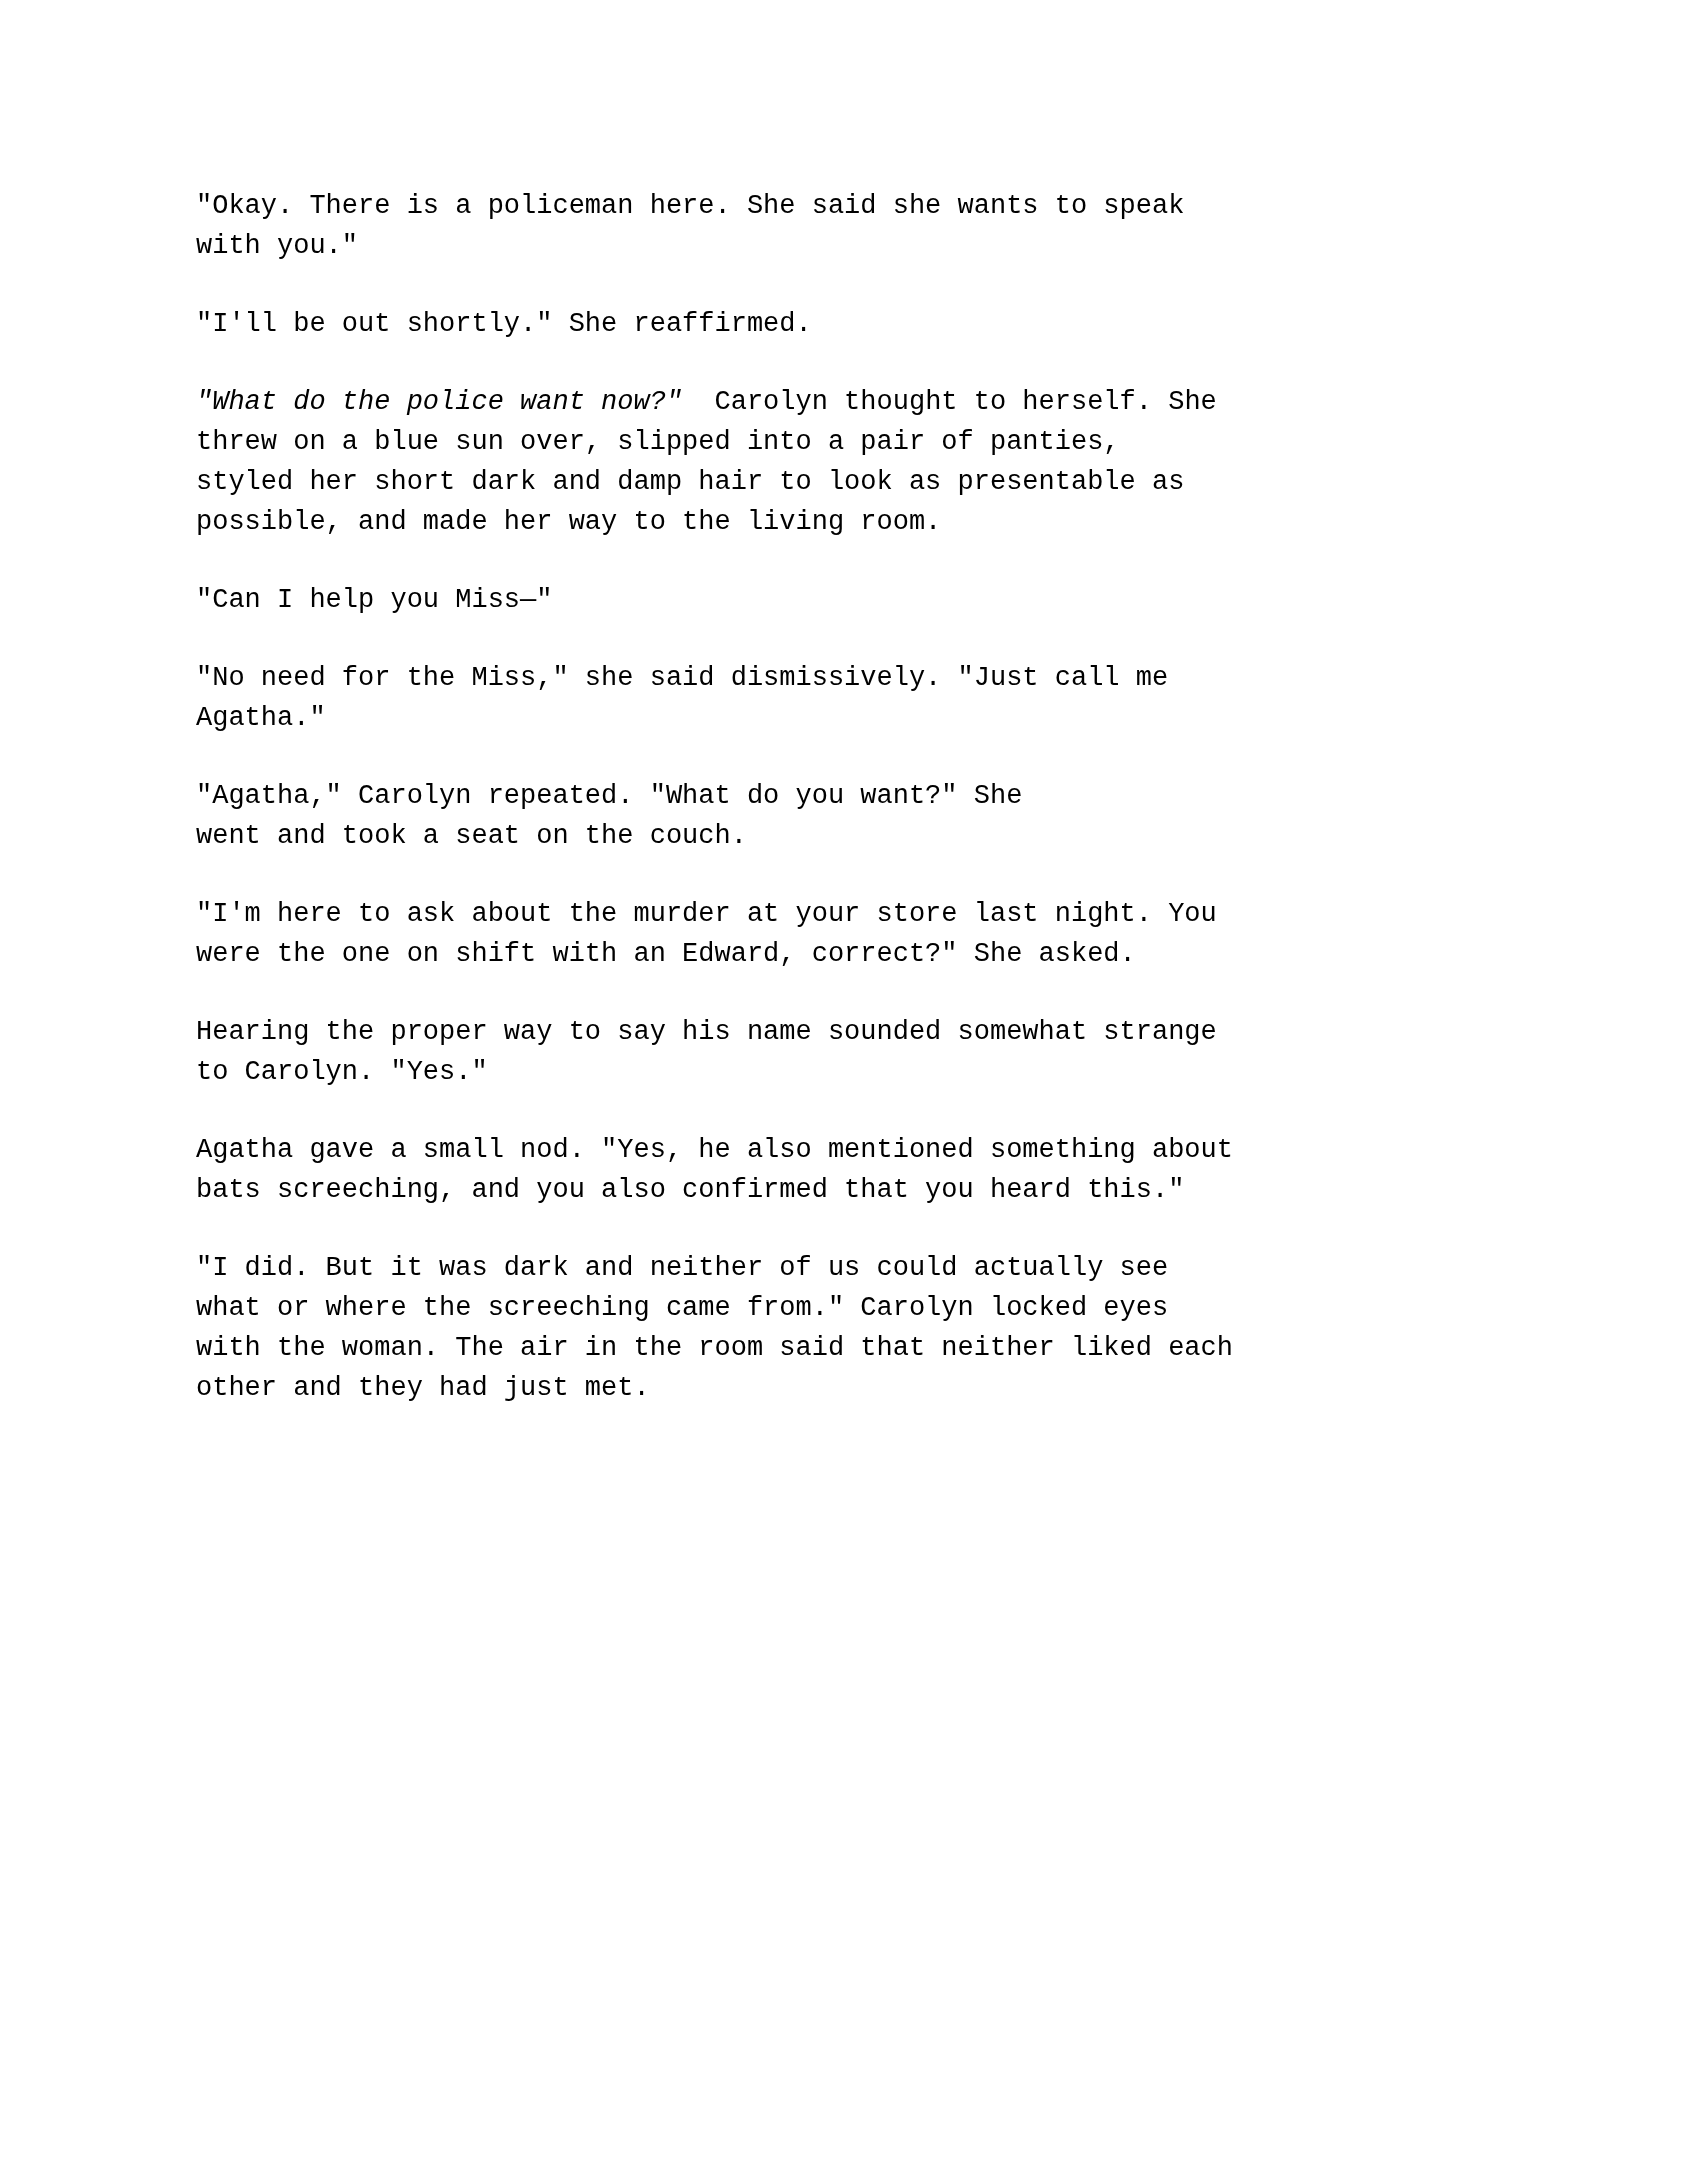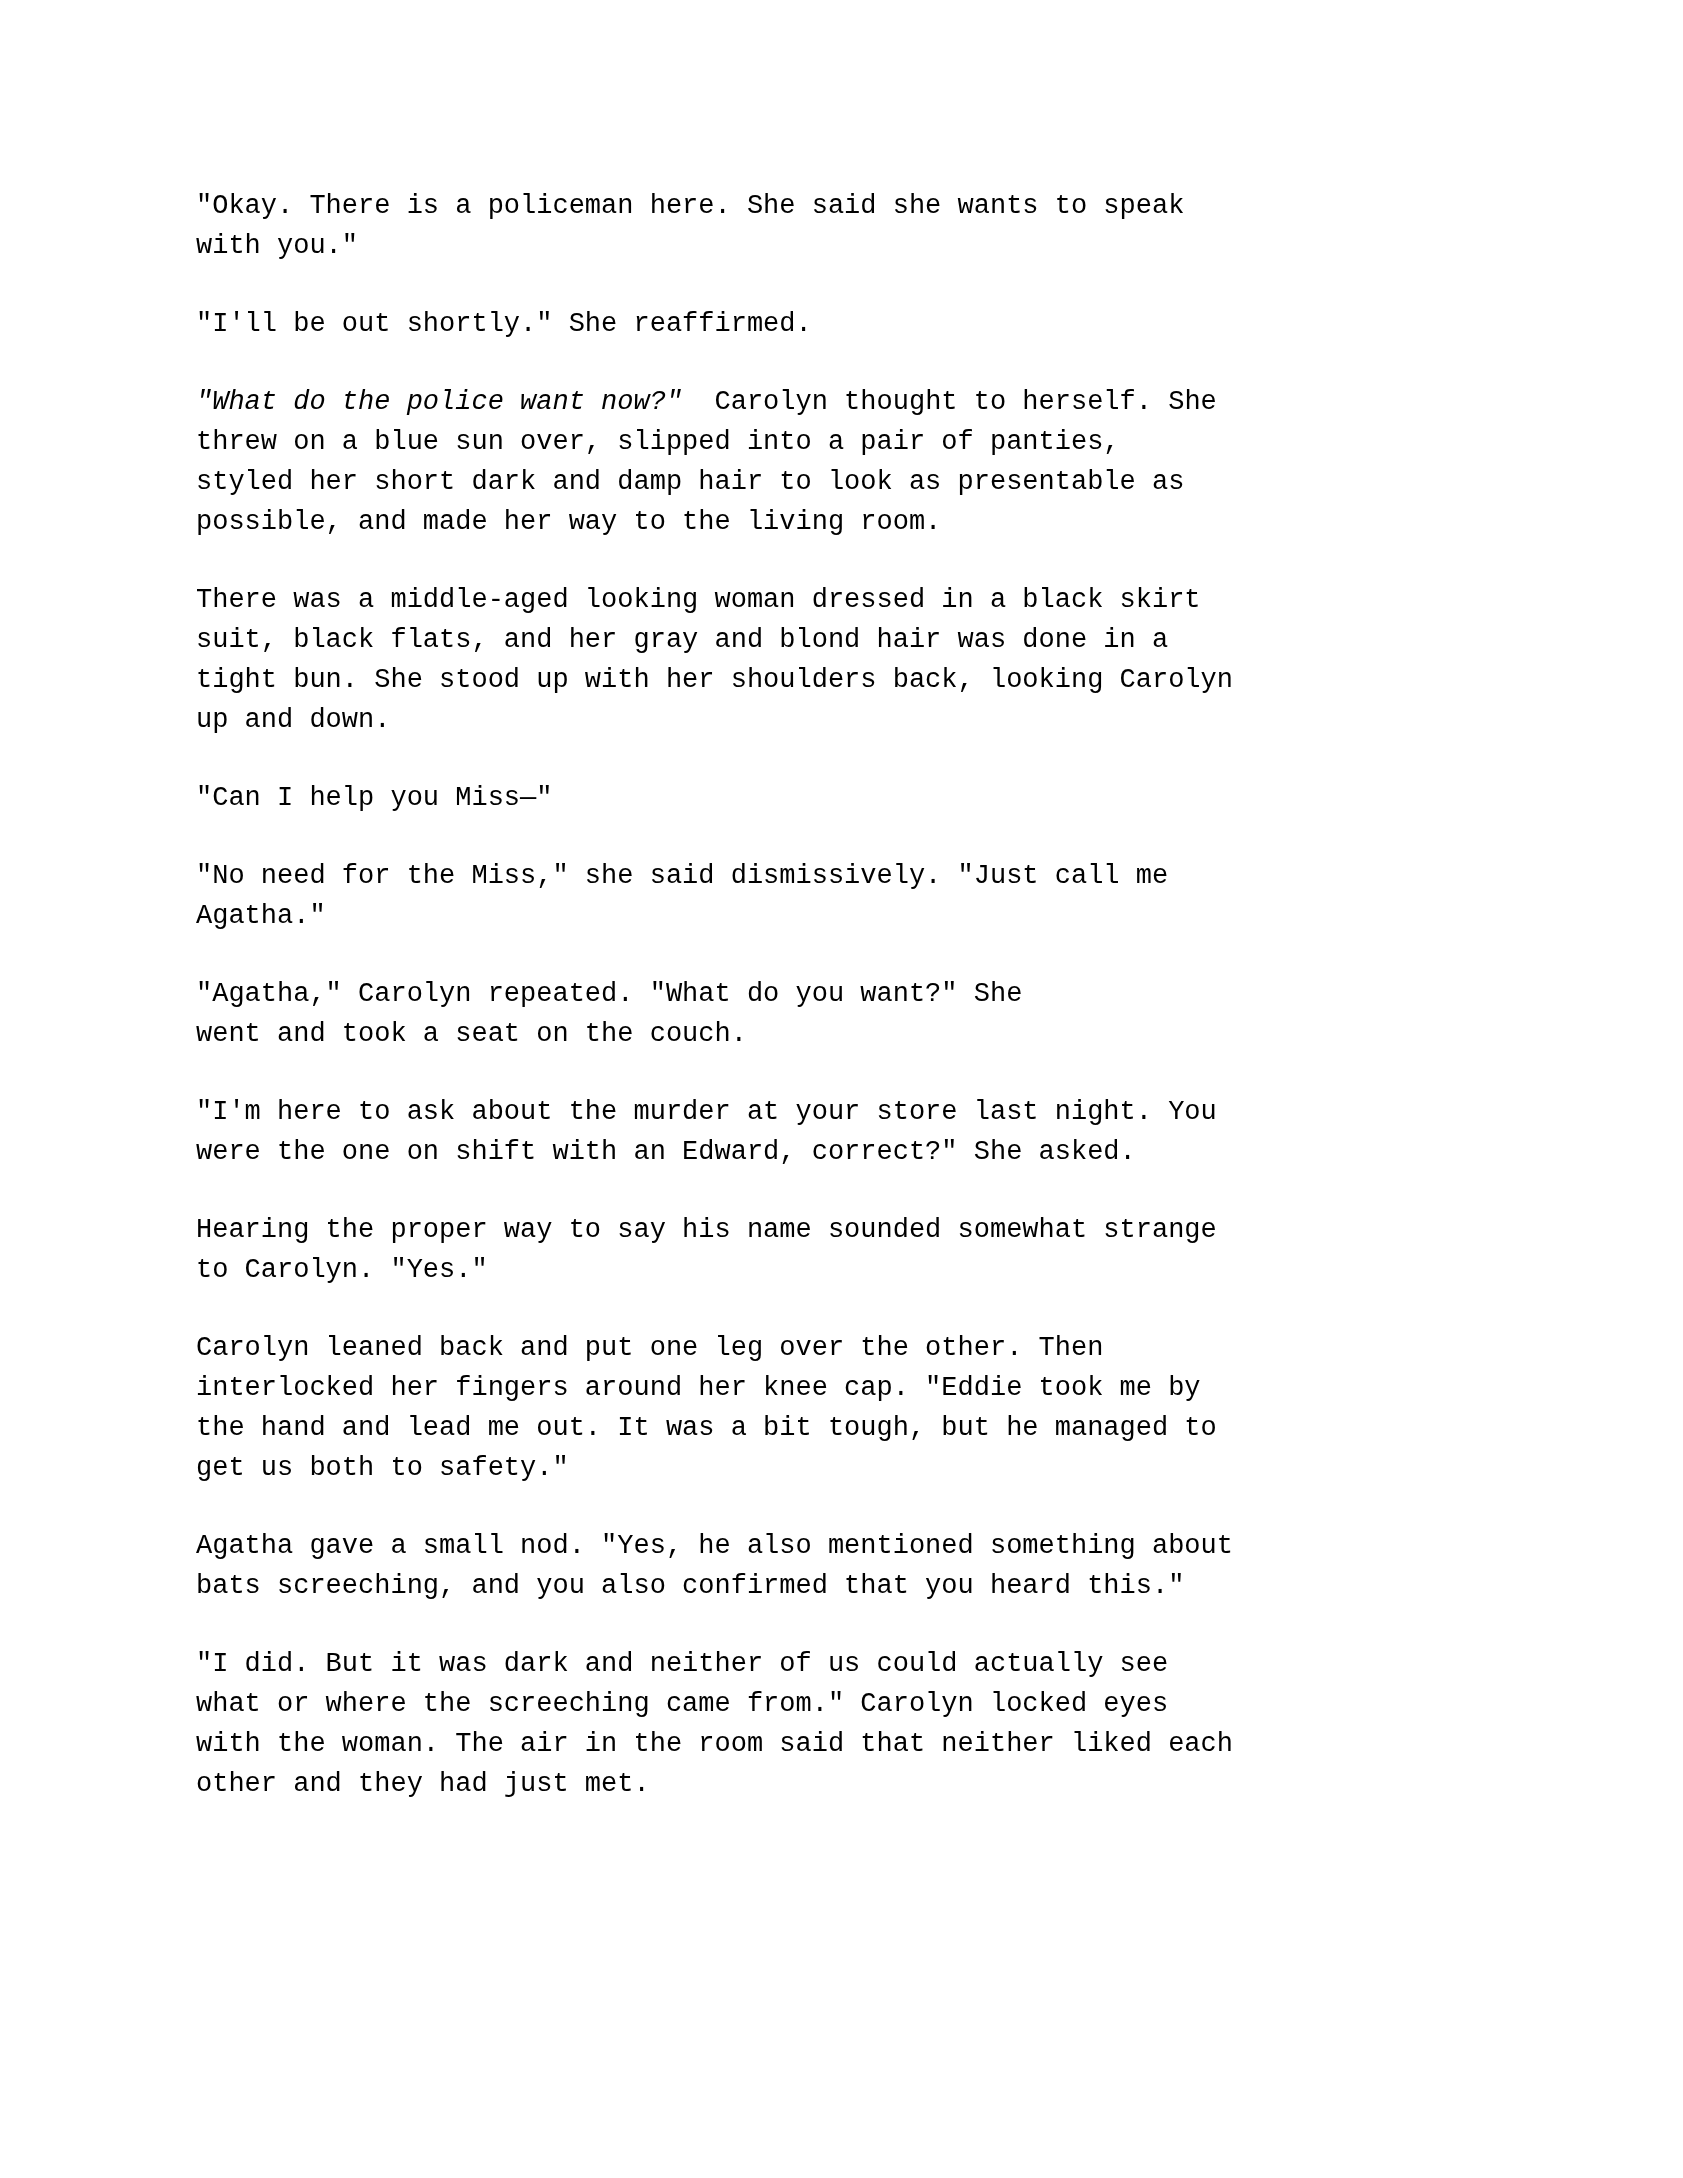--- a/index.html
+++ b/index.html
@@ -54,44 +54,36 @@
     <p class="para">"Okay. There is a policeman here. She said she wants to speak
 with you."</p>
 
     <p class="para">"I'll be out shortly." She reaffirmed.</p>
 
     <p class="para"><span class="em">"What do the police want now?"</span><span>  Carolyn thought to herself. She
 threw on a blue sun over, slipped into a pair of panties,
 styled her short dark and damp hair to look as presentable as
 possible, and made her way to the living room.</span></p>
 
-    <p class="para">There was a middle-aged looking woman dressed in a black skirt
-suit, black flats, and her gray and blond hair was done in a
-tight bun. She stood up with her shoulders back, looking Carolyn
-up and down.</p>
 
     <p class="para">"Can I help you Miss—"</p>
 
     <p class="para">"No need for the Miss," she said dismissively. "Just call me
 Agatha."</p>
 
     <p class="para">"Agatha," Carolyn repeated. "What do you want?" She
 went and took a seat on the couch.</p>
 
     <p class="para">"I'm here to ask about the murder at your store last night. You
 were the one on shift with an Edward, correct?" She asked.</p>
 
     <p class="para">Hearing the proper way to say his name sounded somewhat strange
 to Carolyn. "Yes."</p>
 
 
-    <p class="para">Carolyn leaned back and put one leg over the other. Then
-interlocked her fingers around her knee cap. "Eddie took me by
-the hand and lead me out. It was a bit tough, but he managed to
-get us both to safety."</p>
 
     <p class="para">Agatha gave a small nod. "Yes, he also mentioned something about
 bats screeching, and you also confirmed that you heard this."</p>
 
     <p class="para">"I did. But it was dark and neither of us could actually see
 what or where the screeching came from." Carolyn locked eyes
 with the woman. The air in the room said that neither liked each
 other and they had just met.</p>
 
   </div>

